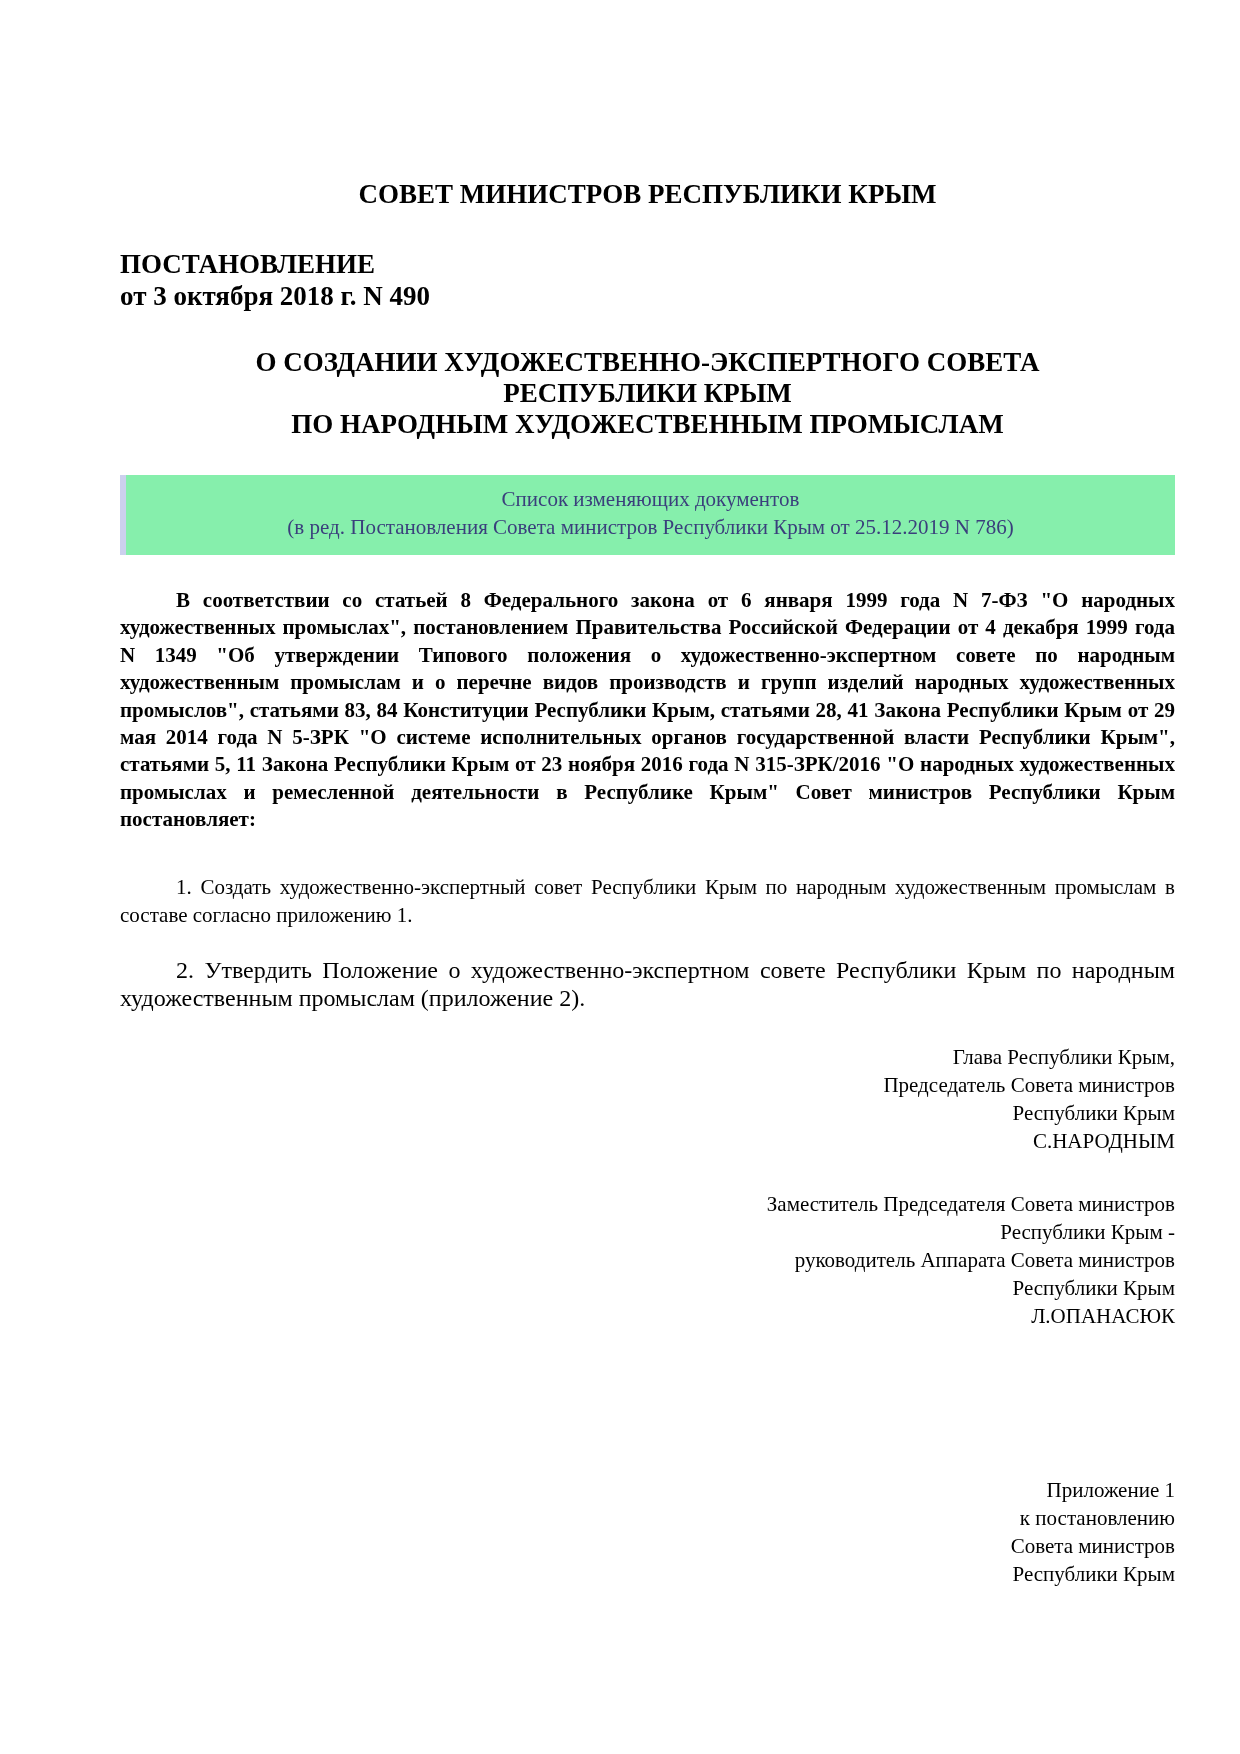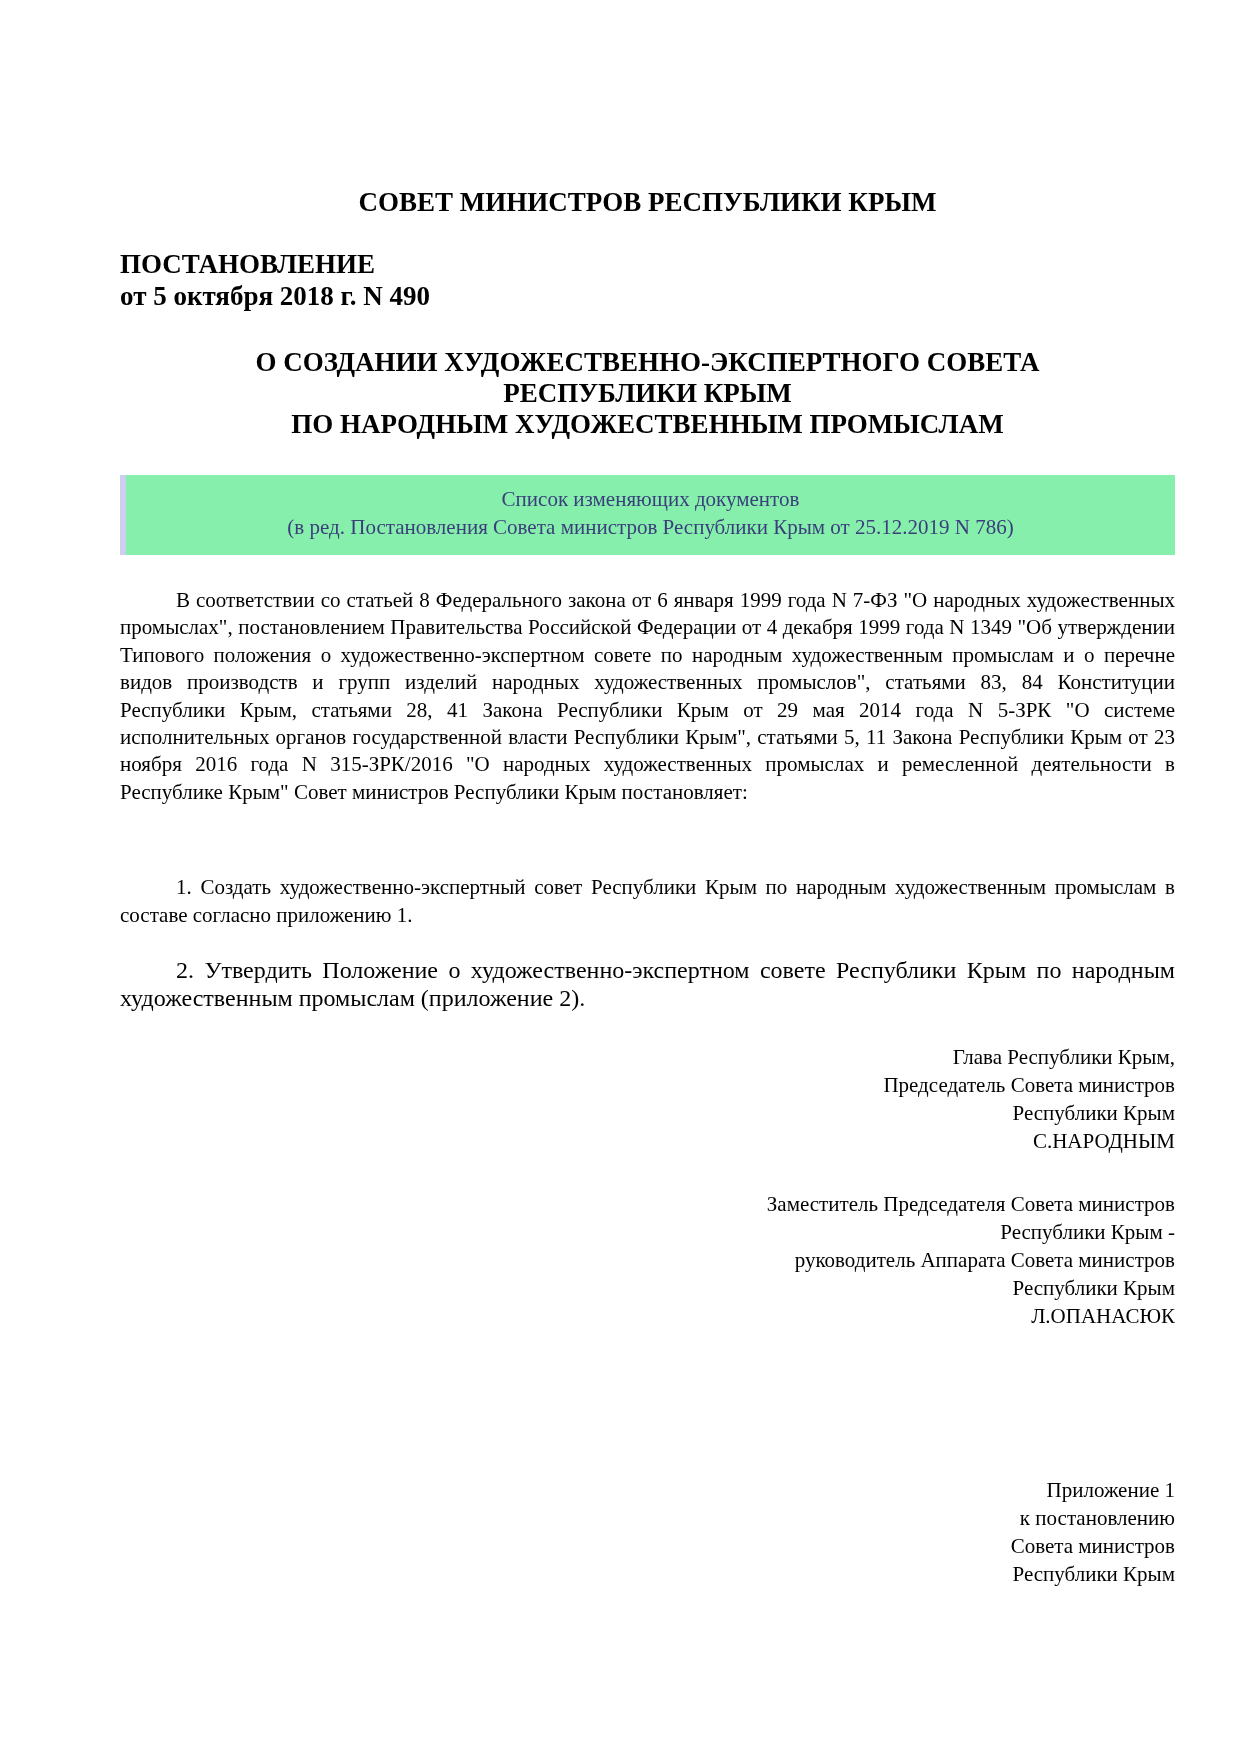--- a/index.html
+++ b/index.html
@@ -23,21 +23,20 @@
     }
     .org-title {
       position: absolute;
       top: 178px;
       left: 0;
       width: 1055px;
       text-align: center;
       font-weight: bold;
       font-size: 27px;
       line-height: 32px;
-      margin-top: 8px;
     }
     .doc-type {
       position: absolute;
       top: 248px;
       left: 0;
       width: 1055px;
       text-align: left;
       font-weight: bold;
       font-size: 27px;
       line-height: 32px;
@@ -73,20 +72,21 @@
     .body-text {
       position: absolute;
       top: 587px;
       left: 0;
       width: 1055px;
       font-size: 21px;
       line-height: 27.4px;
       text-align: justify;
       text-indent: 56px;
       margin: 0;
+      font-weight: bold;
     }
     .item1 {
       position: absolute;
       top: 873px;
       left: 0;
       width: 1055px;
       font-size: 21px;
       line-height: 28px;
       text-align: justify;
       text-align-last: left;
@@ -119,21 +119,21 @@
   </style>
 </head>
 <body>
 
 <div class="page">
 
   <div class="org-title">СОВЕТ МИНИСТРОВ РЕСПУБЛИКИ КРЫМ</div>
 
   <div class="doc-type">
     <div>ПОСТАНОВЛЕНИЕ</div>
-    <div>от 5 октября 2018 г. N 490</div>
+    <div>от 3 октября 2018 г. N 490</div>
   </div>
 
   <div class="doc-heading">
     <div>О СОЗДАНИИ ХУДОЖЕСТВЕННО-ЭКСПЕРТНОГО СОВЕТА</div>
     <div>РЕСПУБЛИКИ КРЫМ</div>
     <div>ПО НАРОДНЫМ ХУДОЖЕСТВЕННЫМ ПРОМЫСЛАМ</div>
   </div>
 
   <div class="changes-box">
     <div>Список изменяющих документов</div>

